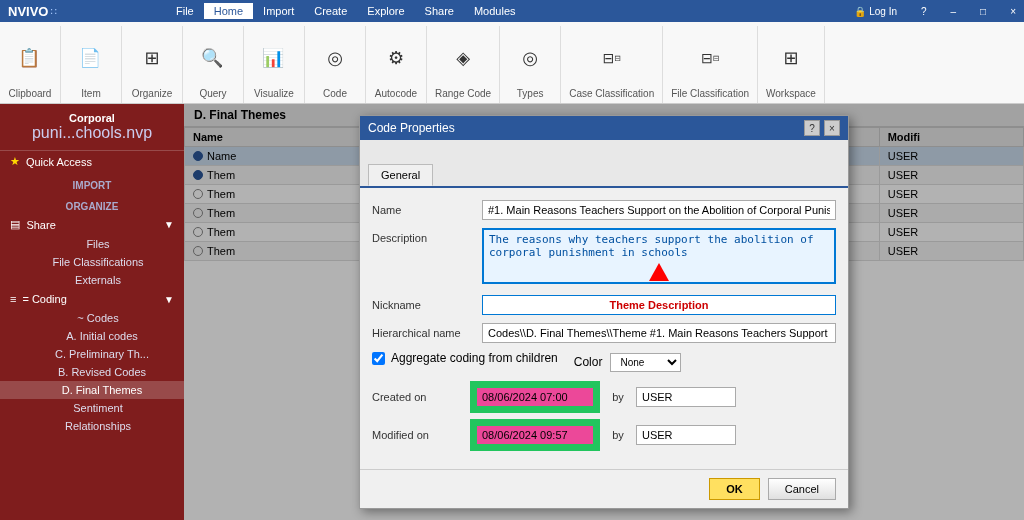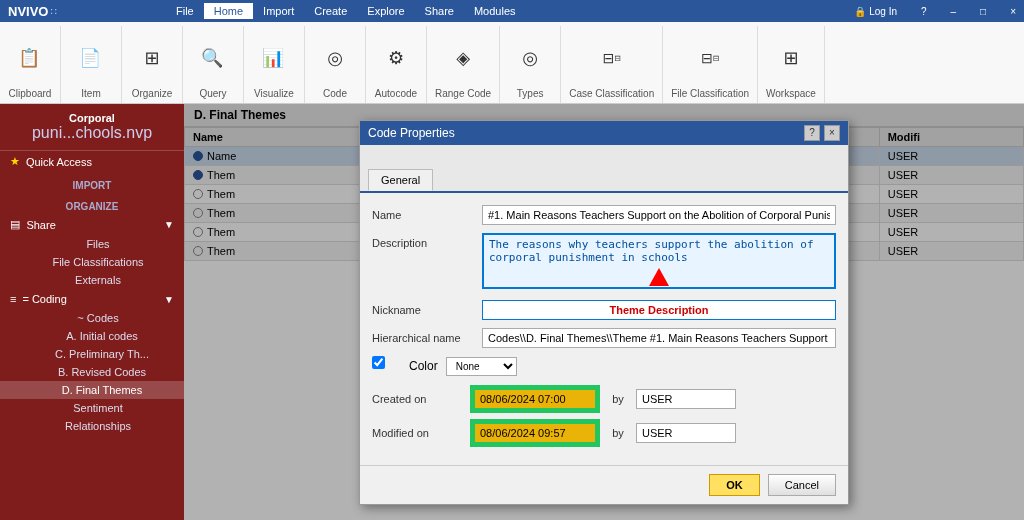--- a/index.html
+++ b/index.html
@@ -57,21 +57,21 @@
     .form-control { flex: 1; }
     .form-input { width: 100%; padding: 3px 5px; border: 1px solid #aaa; font-size: 11px; background: white; }
     .form-textarea { width: 100%; height: 56px; padding: 3px 5px; border: 2px solid #0078d4; font-size: 11px; background: #e8f4ff; resize: none; }
     .nickname-box { width: 100%; padding: 3px 5px; border: 1px solid #0078d4; font-size: 11px; background: white; color: #cc0000; font-weight: bold; text-align: center; }
     .hierarchical-input { width: 100%; padding: 3px 5px; border: 1px solid #aaa; font-size: 11px; background: white; }
     .checkbox-row { display: flex; align-items: center; gap: 6px; margin-bottom: 8px; }
     .color-row { display: flex; align-items: center; gap: 8px; margin-left: auto; }
     .color-select { padding: 2px 20px 2px 5px; border: 1px solid #aaa; font-size: 10px; background: white; }
     .metadata-row { display: flex; align-items: center; gap: 8px; margin-bottom: 6px; }
     .meta-label { width: 90px; font-size: 11px; color: #333; }
-    .meta-input { width: 130px; padding: 3px 5px; border: 5px solid #22c55e; font-size: 11px; background: #eab308; }
+    .meta-input { width: 130px; padding: 3px 5px; border: 7px solid #22c55e; font-size: 11px; background: #ec4899; }
     .meta-by { font-size: 11px; color: #333; width: 20px; text-align: center; }
     .meta-value { width: 100px; padding: 3px 5px; border: 1px solid #aaa; font-size: 11px; background: white; }
     .dialog-footer { display: flex; justify-content: flex-end; gap: 8px; padding: 8px 12px; border-top: 1px solid #ccc; background: #f0f0f0; }
     .dialog-btn { padding: 4px 16px; font-size: 11px; border: 1px solid #aaa; cursor: pointer; background: linear-gradient(to bottom, #fff, #e0e0e0); }
     .dialog-btn.ok-btn { background: #ffe060; border-color: #cc9900; font-weight: bold; }
     .arrow-up { display: flex; justify-content: center; align-items: center; }
     .arrow-up svg { fill: red; }
     .top-bar { display: flex; height: 22px; }
     .nvivo-area { width: 162px; background: #2b579a; display: flex; align-items: center; padding: 0 8px; flex-shrink: 0; }
     .nvivo-logo-text { color: white; font-weight: bold; font-size: 13px; }
@@ -351,22 +351,23 @@
           </div>
           <div class="form-row">
             <div class="form-label">Hierarchical name</div>
             <div class="form-control">
               <input class="hierarchical-input" type="text" value="Codes\\D. Final Themes\\Theme #1. Main Reasons Teachers Support on the Abolition" style="">
             </div>
           </div>
           <div style="display:flex; align-items:center; margin-bottom:8px; gap:8px;">
             <div class="checkbox-row">
               <input type="checkbox" checked="" style="">
-            </div>
-            <div class="color-row" style="margin-left:16px;">
+              <span>Aggregate coding from children</span>
+            </div>
+            <div class="color-row" style="margin-left:8px;">
               <span>Color</span>
               <select class="color-select">
                 <option>None</option>
               </select>
             </div>
           </div>
           <div class="metadata-row">
             <span class="meta-label">Created on</span>
             <input class="meta-input" type="text" value="08/06/2024 07:00" style="">
             <span class="meta-by">by</span>

